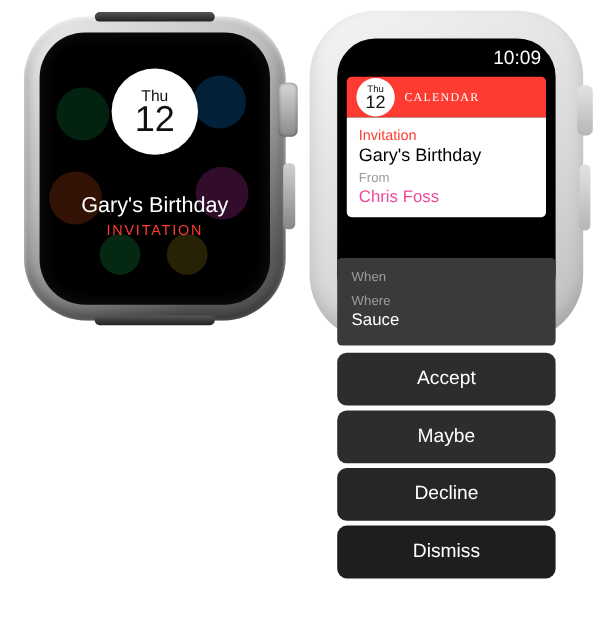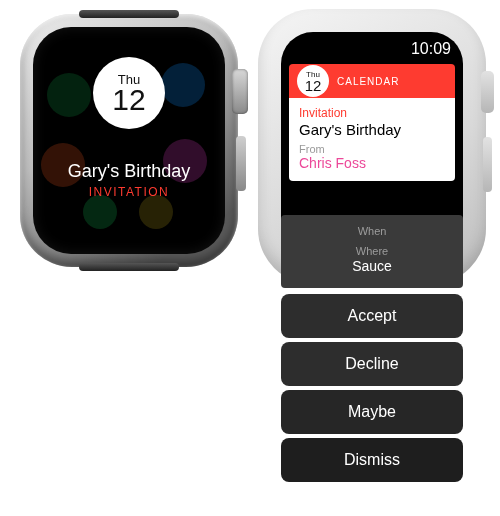--- a/index.html
+++ b/index.html
@@ -136,21 +136,21 @@
   }
   .mini-date {
     background:#fff;border-radius:50%;
     width:32px;height:32px;
     display:flex;flex-direction:column;align-items:center;justify-content:center;
     color:#111;
   }
   .mini-date .mdow{font-size:8px;font-weight:500;}
   .mini-date .mday{font-size:15px;font-weight:400;line-height:1;margin-top:-1px;}
   .app-label {
-    color:#fff;font-size:10px;letter-spacing:1px;font-weight:500;
+    color:#fff;font-size:10px;letter-spacing:1px;font-weight:500;font-family:Liberation Serif, serif;
   }
   .clock { font-size:16px;font-weight:300;}
   .red-strip {
     background:#fe3b30;
     margin:0 8px;height:34px;border-radius:4px 4px 0 0;
     display:flex;align-items:center;padding:0 8px;gap:8px;
   }
   .white-card {
     background:#fff;margin:0 8px;border-radius:0 0 4px 4px;
     padding:8px 10px 10px;
@@ -165,21 +165,20 @@
     position:absolute;
     left:281px;
     top:215px;
     width:182px;
   }
   .details {
     background:#3a3a3a;
     border-radius:4px;
     padding:10px 12px 12px;
     color:#fff;
-    text-align:center;
   }
   .details .lbl{color:#9c9c9c;font-size:11px;}
   .details .val{font-size:14px;line-height:1.35;}
   .sep{height:8px;}
   .actions { margin-top:6px; display:flex;flex-direction:column;gap:4px;}
   .action-btn {
     background:#2d2d2d;
     color:#fff;
     border-radius:8px;
     text-align:center;
@@ -244,17 +243,17 @@
 
 <div class="longlook">
   <div class="details">
     <div class="lbl">When</div>
     <div class="sep"></div>
     <div class="lbl">Where</div>
     <div class="val">Sauce</div>
   </div>
   <div class="actions">
     <div class="action-btn">Accept</div>
+    <div class="action-btn">Maybe</div>
     <div class="action-btn">Decline</div>
-    <div class="action-btn">Maybe</div>
     <div class="action-btn">Dismiss</div>
   </div>
 </div>
 
 </body></html>

